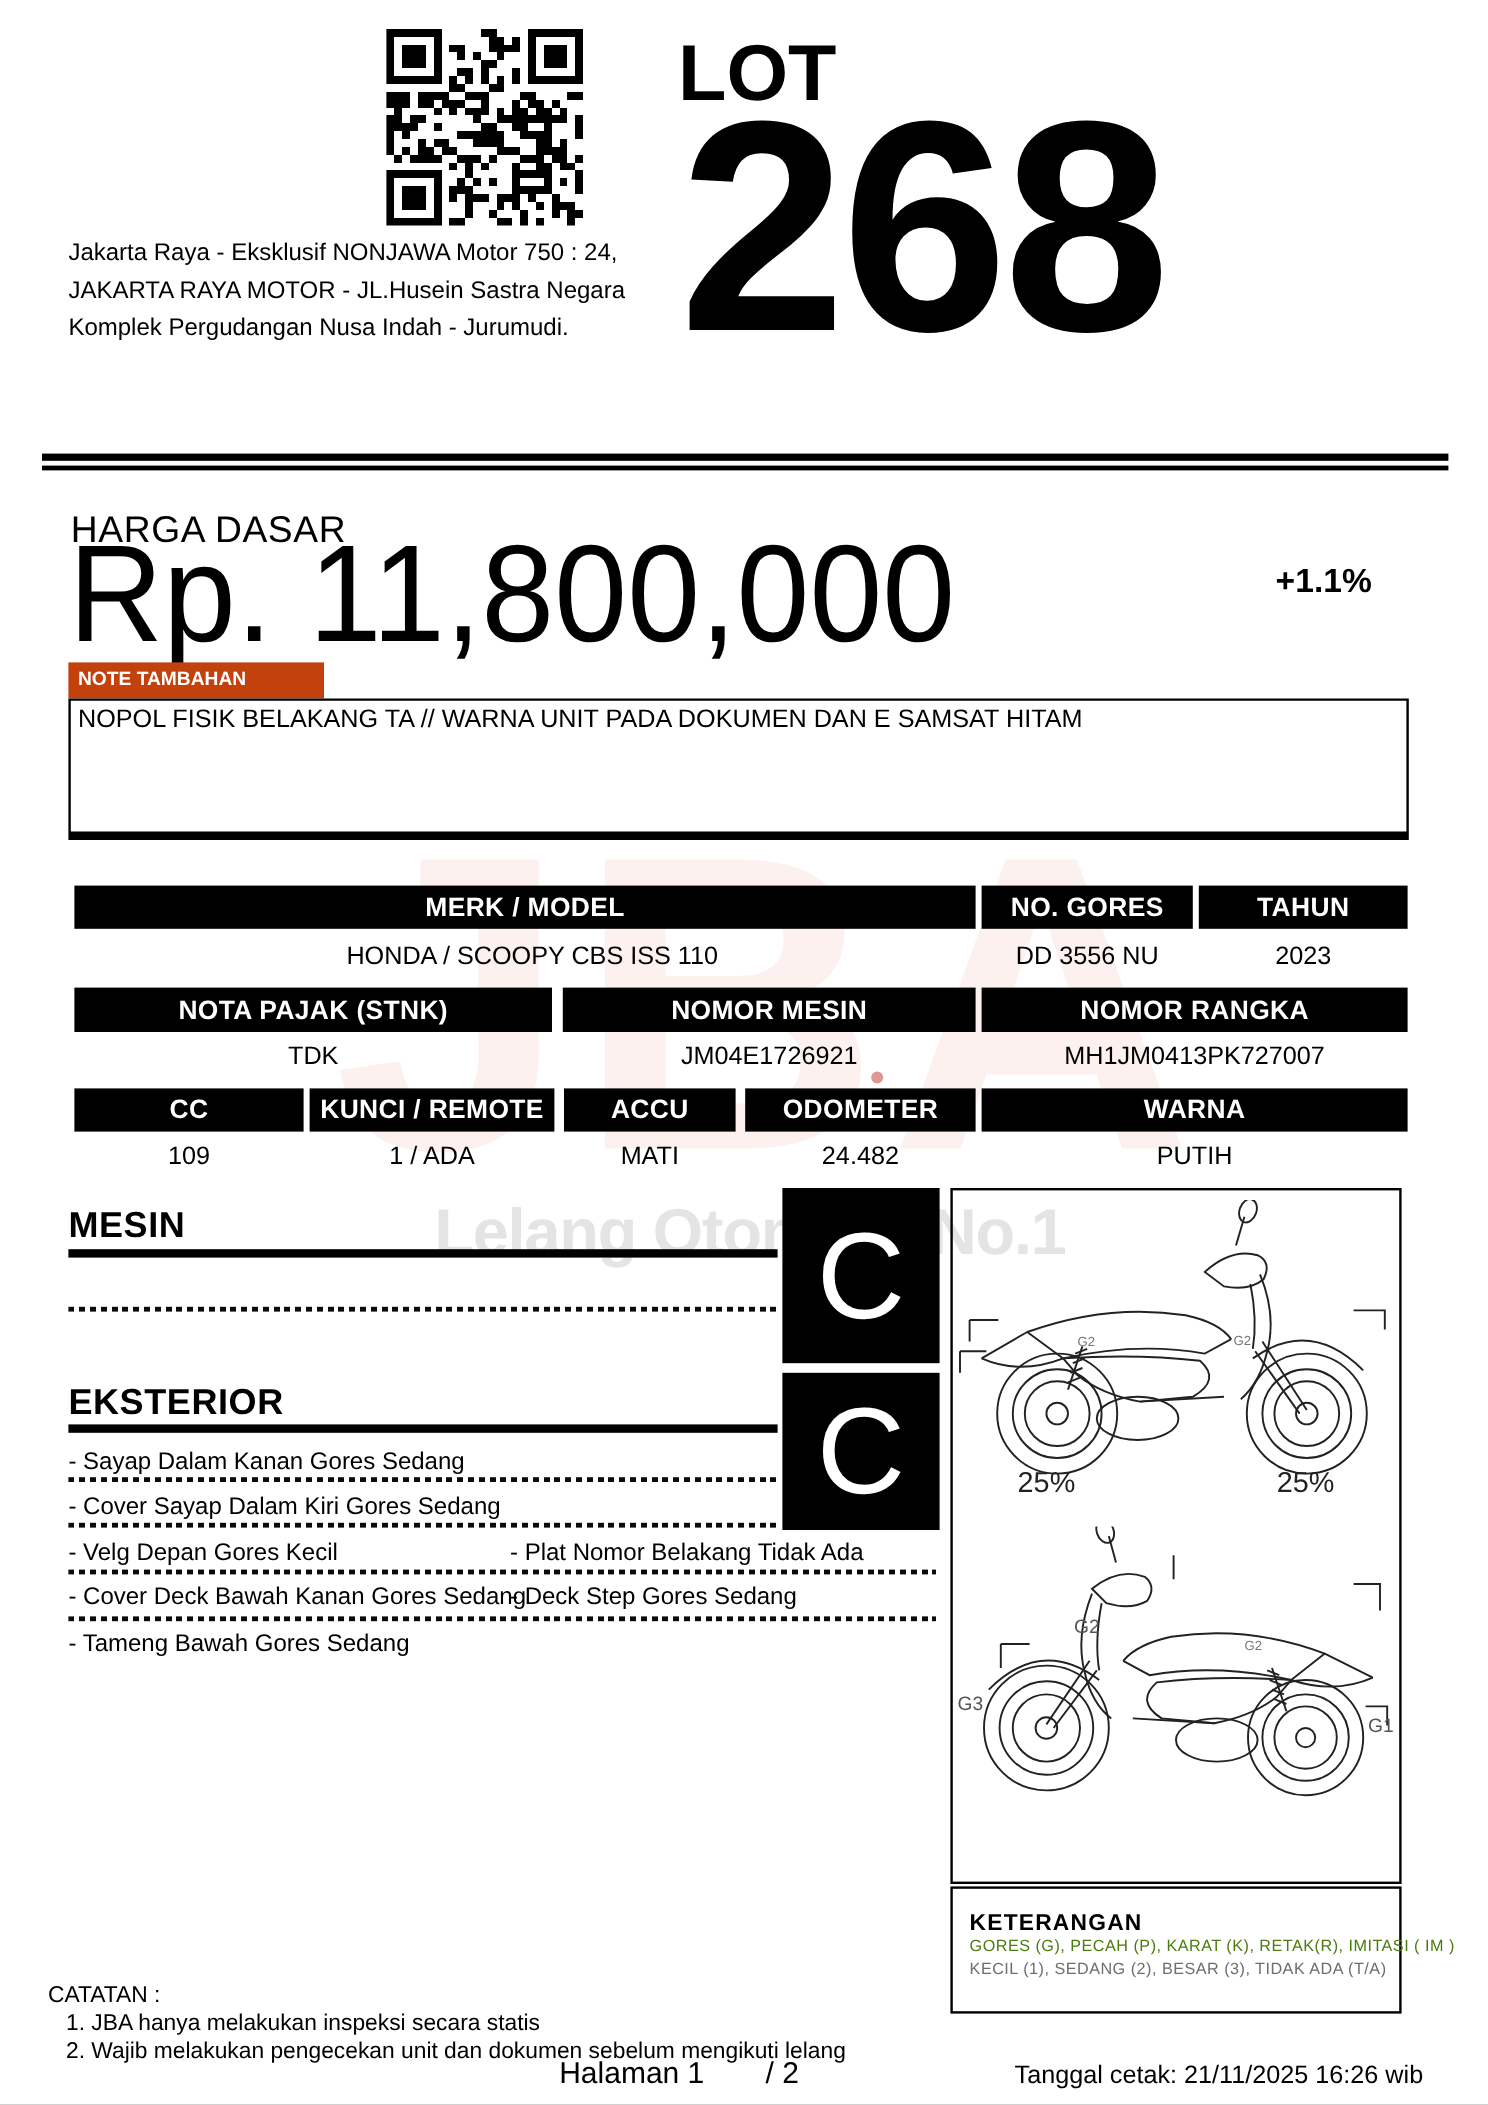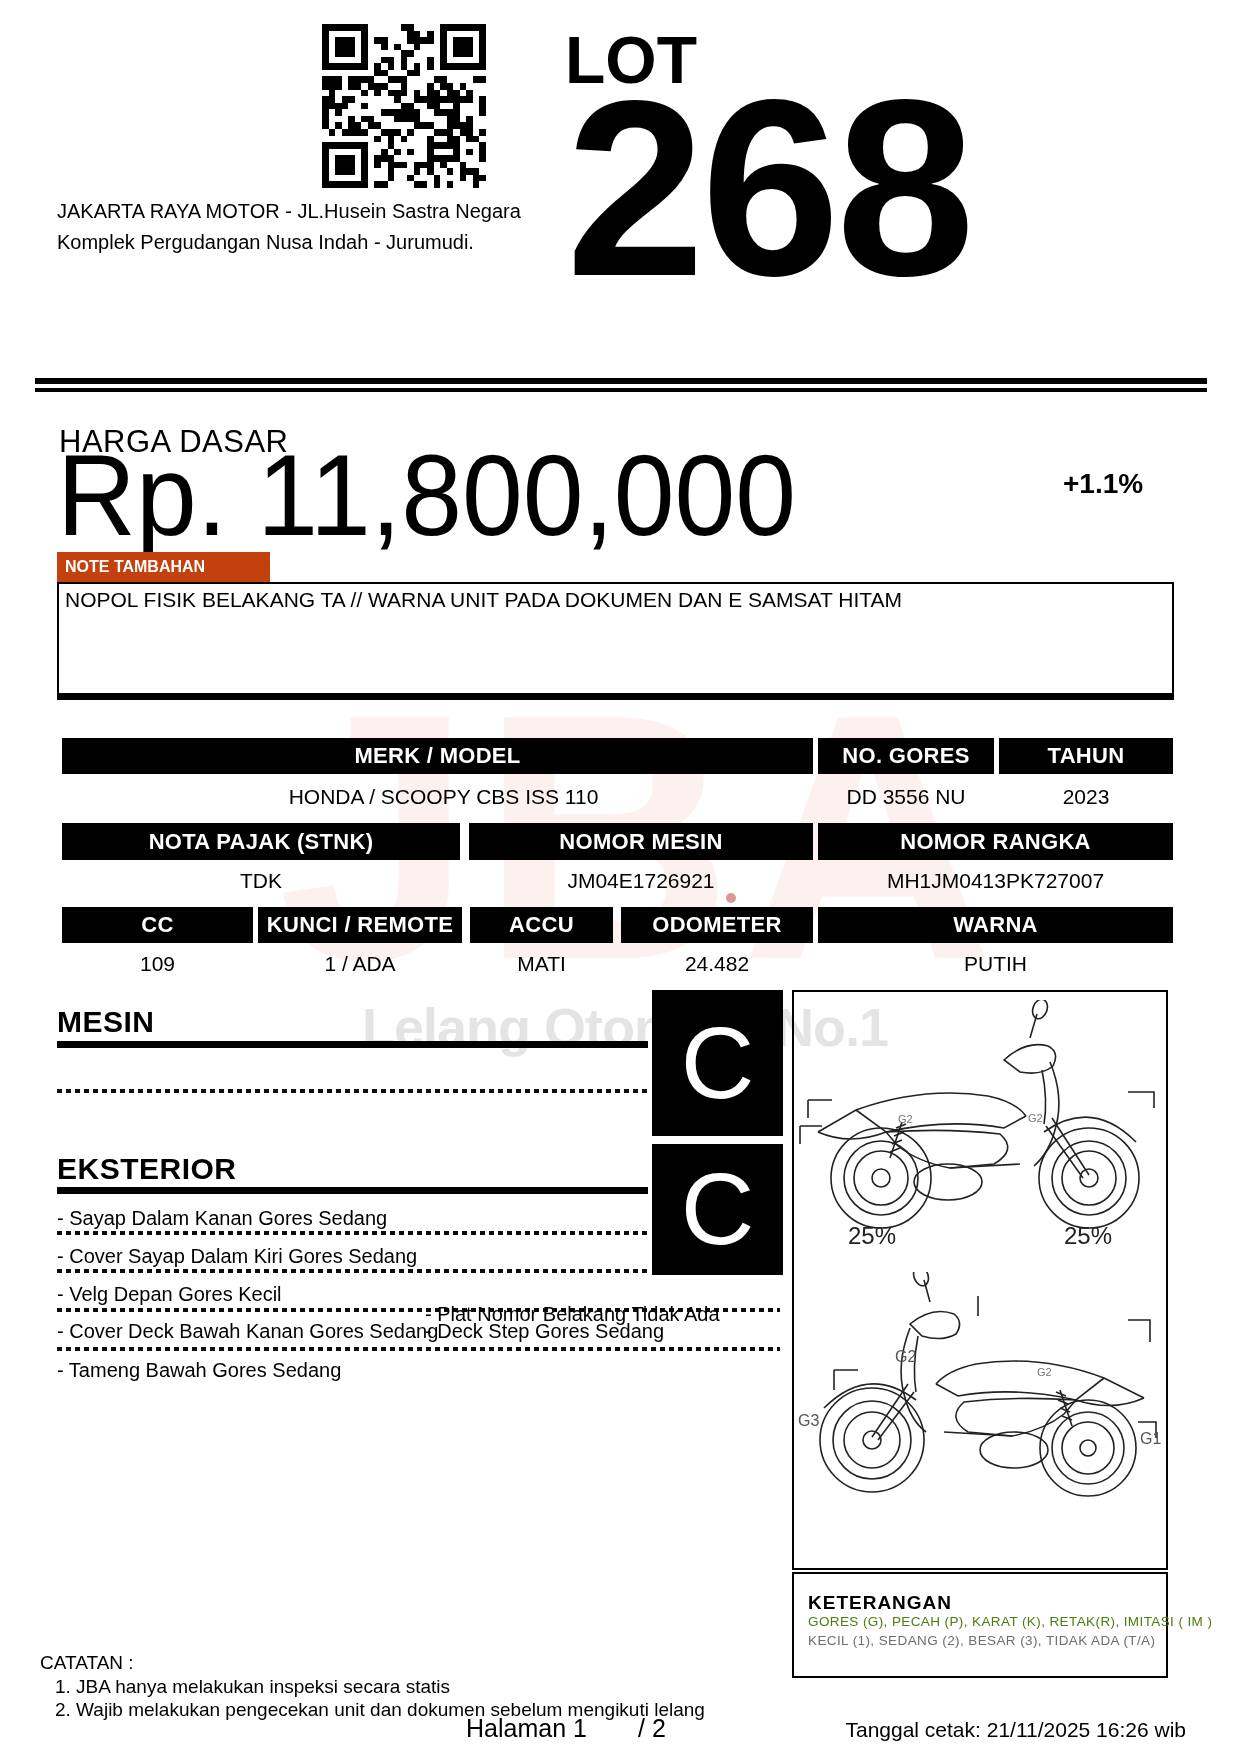--- a/index.html
+++ b/index.html
@@ -381,20 +381,21 @@
         <rect x="9" y="24" width="1" height="1"></rect>
         <rect x="14" y="24" width="1" height="1"></rect>
         <rect x="15" y="24" width="1" height="1"></rect>
         <rect x="17" y="24" width="1" height="1"></rect>
         <rect x="19" y="24" width="1" height="1"></rect>
         <rect x="23" y="24" width="1" height="1"></rect>
       </svg></div>
   <div class="lot-label">LOT</div>
   <div class="lot-number">268</div>
   <div class="address">
+    <div>Jakarta Raya - Eksklusif NONJAWA Motor 750 : 24,</div>
     <div>JAKARTA RAYA MOTOR - JL.Husein Sastra Negara</div>
     <div>Komplek Pergudangan Nusa Indah - Jurumudi.</div>
   </div>
   <div class="dbl-rule-a"></div>
   <div class="dbl-rule-b"></div>
 
   <div class="harga-label">HARGA DASAR</div>
   <div class="price">Rp. 11,800,000</div>
   <div class="pct">+1.1%</div>
 
@@ -434,21 +435,21 @@
 
   <div class="sec-title" style="top:1152px;">EKSTERIOR</div>
   <div class="rule" style="top:1187px;"></div>
   <div class="grade" style="top:1144px;height:131px;">C</div>
 
   <div class="item" style="left:57px;top:1207px;">- Sayap Dalam Kanan Gores Sedang</div>
   <div class="dots dots-short" style="top:1231px;"></div>
   <div class="item" style="left:57px;top:1245px;">- Cover Sayap Dalam Kiri Gores Sedang</div>
   <div class="dots dots-short" style="top:1269px;"></div>
   <div class="item" style="left:57px;top:1283px;">- Velg Depan Gores Kecil</div>
-  <div class="item" style="left:425px;top:1283px;margin-top:20px;">- Plat Nomor Belakang Tidak Ada</div>
+  <div class="item" style="left:425px;top:1283px;">- Plat Nomor Belakang Tidak Ada</div>
   <div class="dots dots-long" style="top:1308px;"></div>
   <div class="item" style="left:57px;top:1320px;">- Cover Deck Bawah Kanan Gores Sedang</div>
   <div class="item" style="left:425px;top:1320px;">- Deck Step Gores Sedang</div>
   <div class="dots dots-long" style="top:1347px;"></div>
   <div class="item" style="left:57px;top:1359px;">- Tameng Bawah Gores Sedang</div>
 
   <div class="panel">
 
     <svg style="left:4px;top:8px;" width="366" height="250" viewBox="0 0 366 250" fill="none" stroke="#222" stroke-width="1.6">
       <circle cx="83" cy="178" r="50"></circle>

